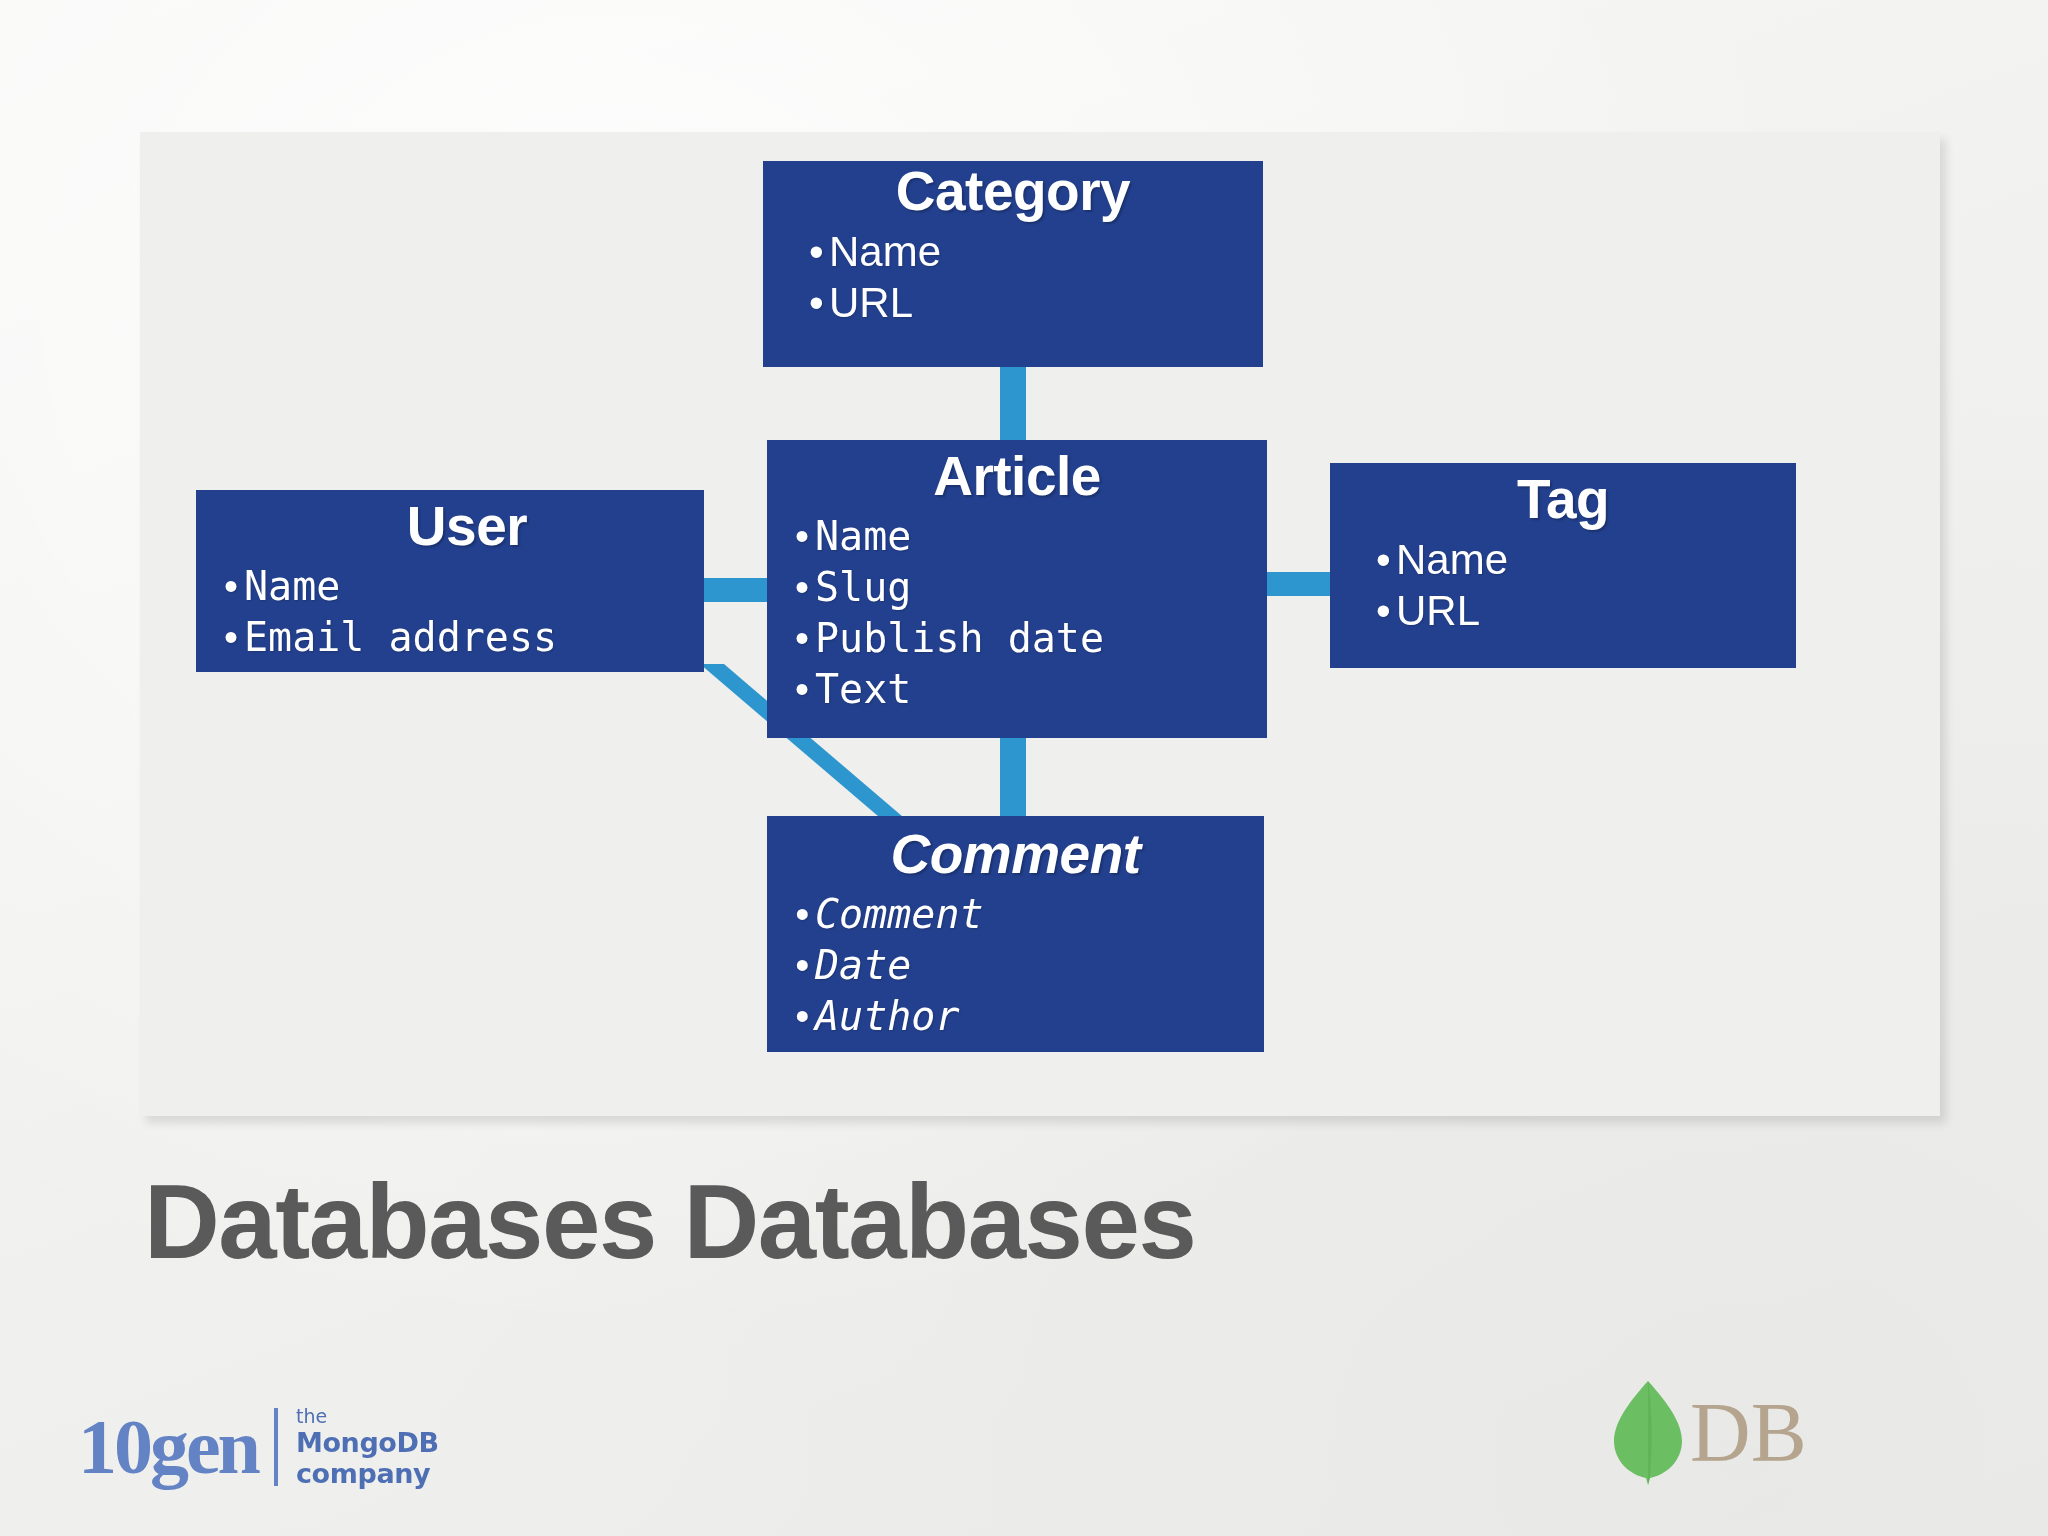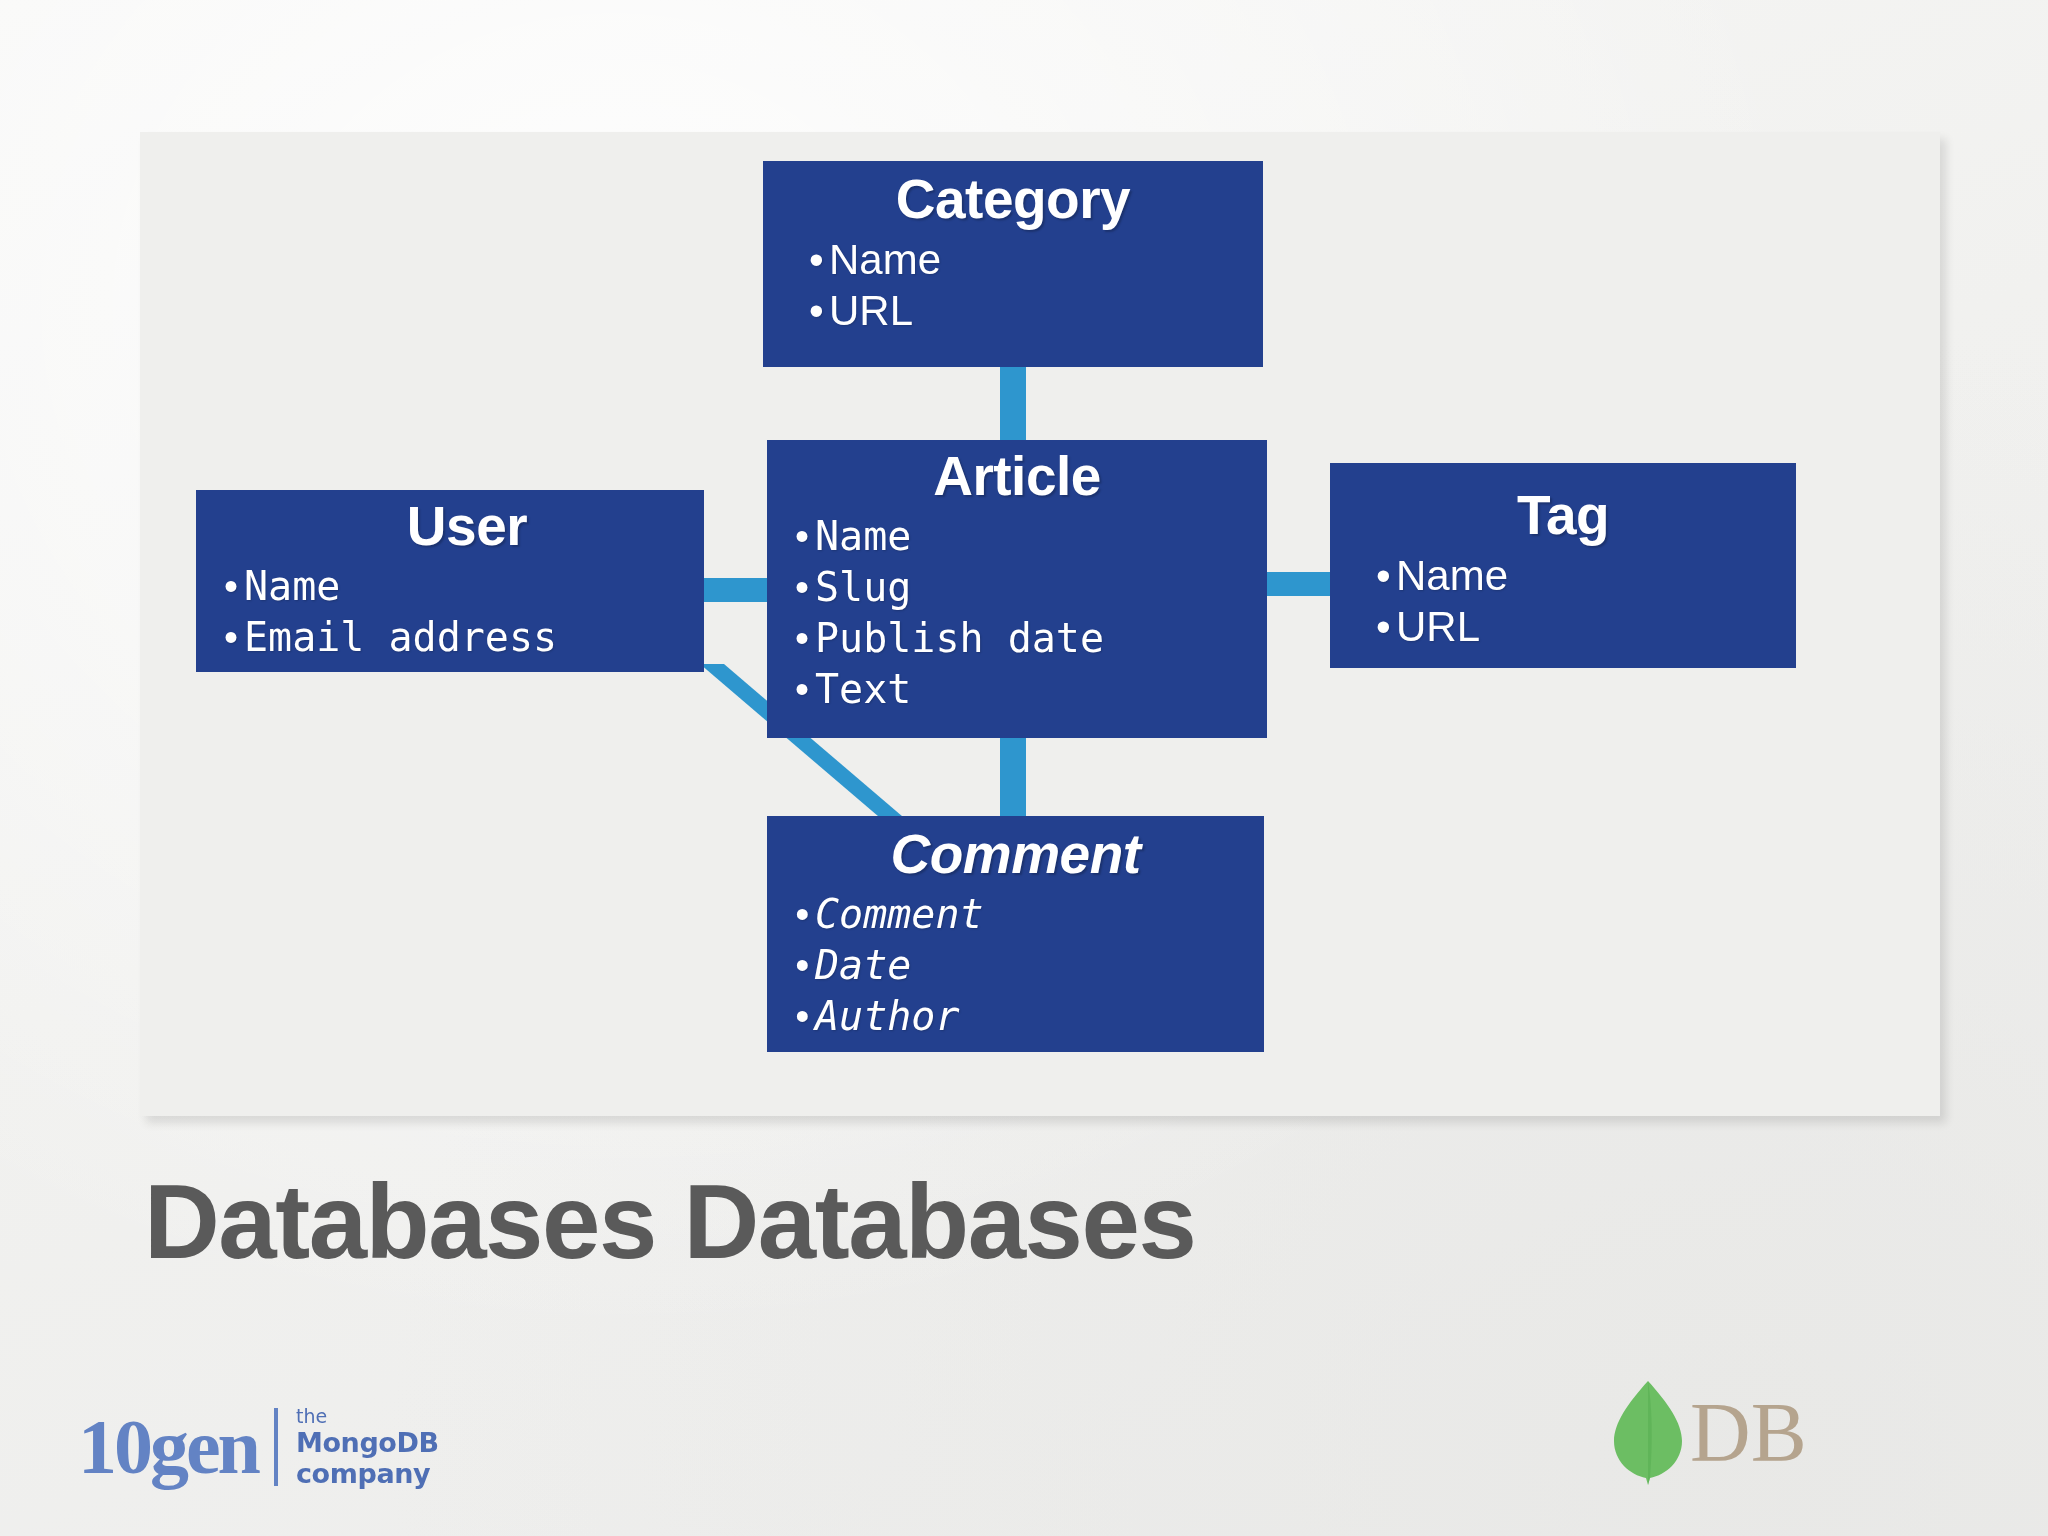--- a/index.html
+++ b/index.html
@@ -68,21 +68,21 @@
     background: #23408e;
     color: #ffffff;
     box-sizing: border-box;
   }
   .entity-title {
     text-align: center;
     font-weight: bold;
     font-size: 55px;
     line-height: 1.04;
     letter-spacing: -0.5px;
-    padding-top: 10px;
+    padding-top: 2px;
     text-shadow: 2px 2px 2px rgba(0,0,0,0.22);
     font-family: "Liberation Sans", sans-serif;
   }
   .field-list {
     list-style: none;
     margin: 6px 0 0 0;
     padding: 0 0 0 26px;
     font-size: 40px;
     line-height: 1.27;
     font-family: "DejaVu Sans Mono", monospace;
@@ -104,21 +104,21 @@
     font-family: "Liberation Sans", sans-serif;
   }
 
   #box-category { left: 763px;  top: 161px; width: 500px; height: 206px; }
   #box-article  { left: 767px;  top: 440px; width: 500px; height: 298px; }
   #box-user     { left: 196px;  top: 490px; width: 508px; height: 182px; }
   #box-tag      { left: 1330px; top: 463px; width: 466px; height: 205px; }
   #box-comment  { left: 767px;  top: 816px; width: 497px; height: 236px; }
 
   #box-user .entity-title    { padding-top: 8px; padding-left: 34px; }
-  #box-tag .entity-title     { padding-top: 24px; }
+  #box-tag .entity-title     { padding-top: 8px; }
   #box-article .entity-title { padding-top: 8px; }
   #box-comment .entity-title { padding-top: 10px; }
 
   #box-user .field-list,
   #box-article .field-list,
   #box-comment .field-list { padding-left: 30px; }
   #box-category .field-list { padding-left: 48px; }
   #box-tag .field-list      { padding-left: 48px; }
 
   

